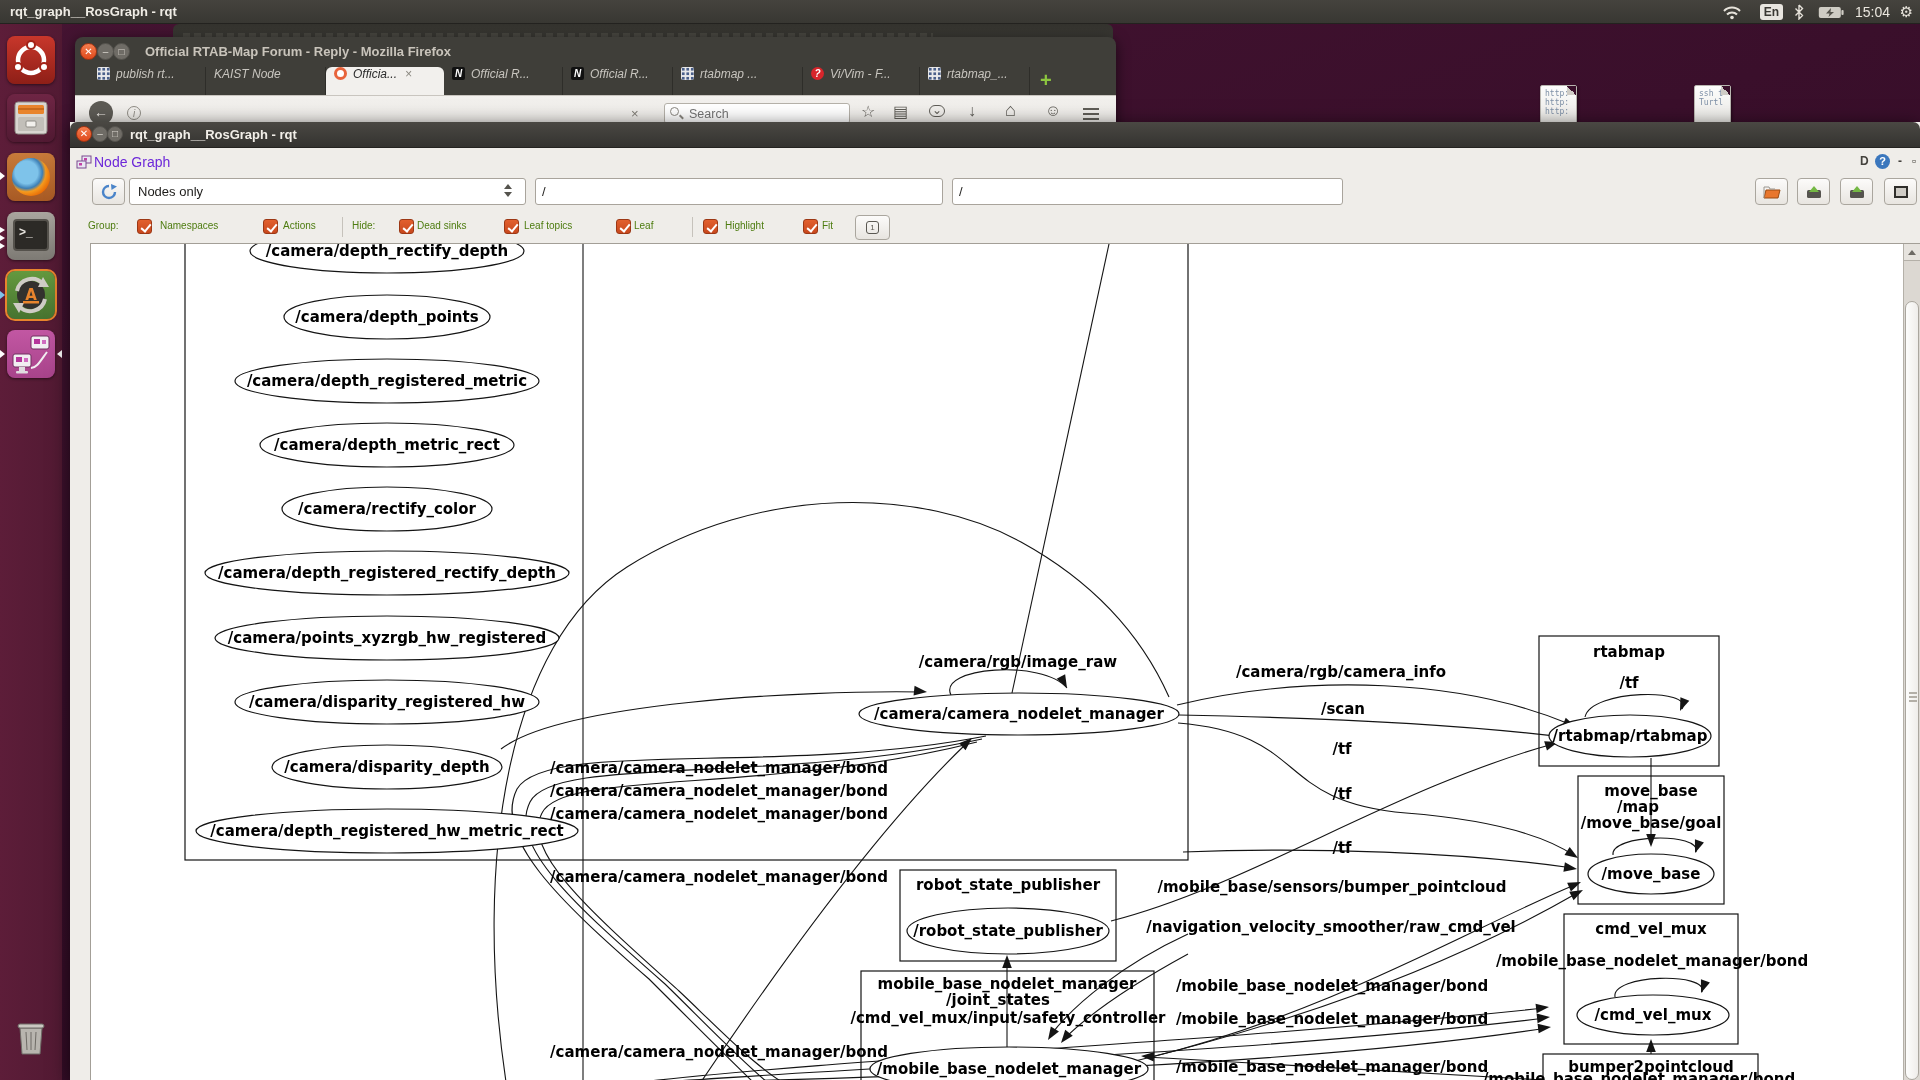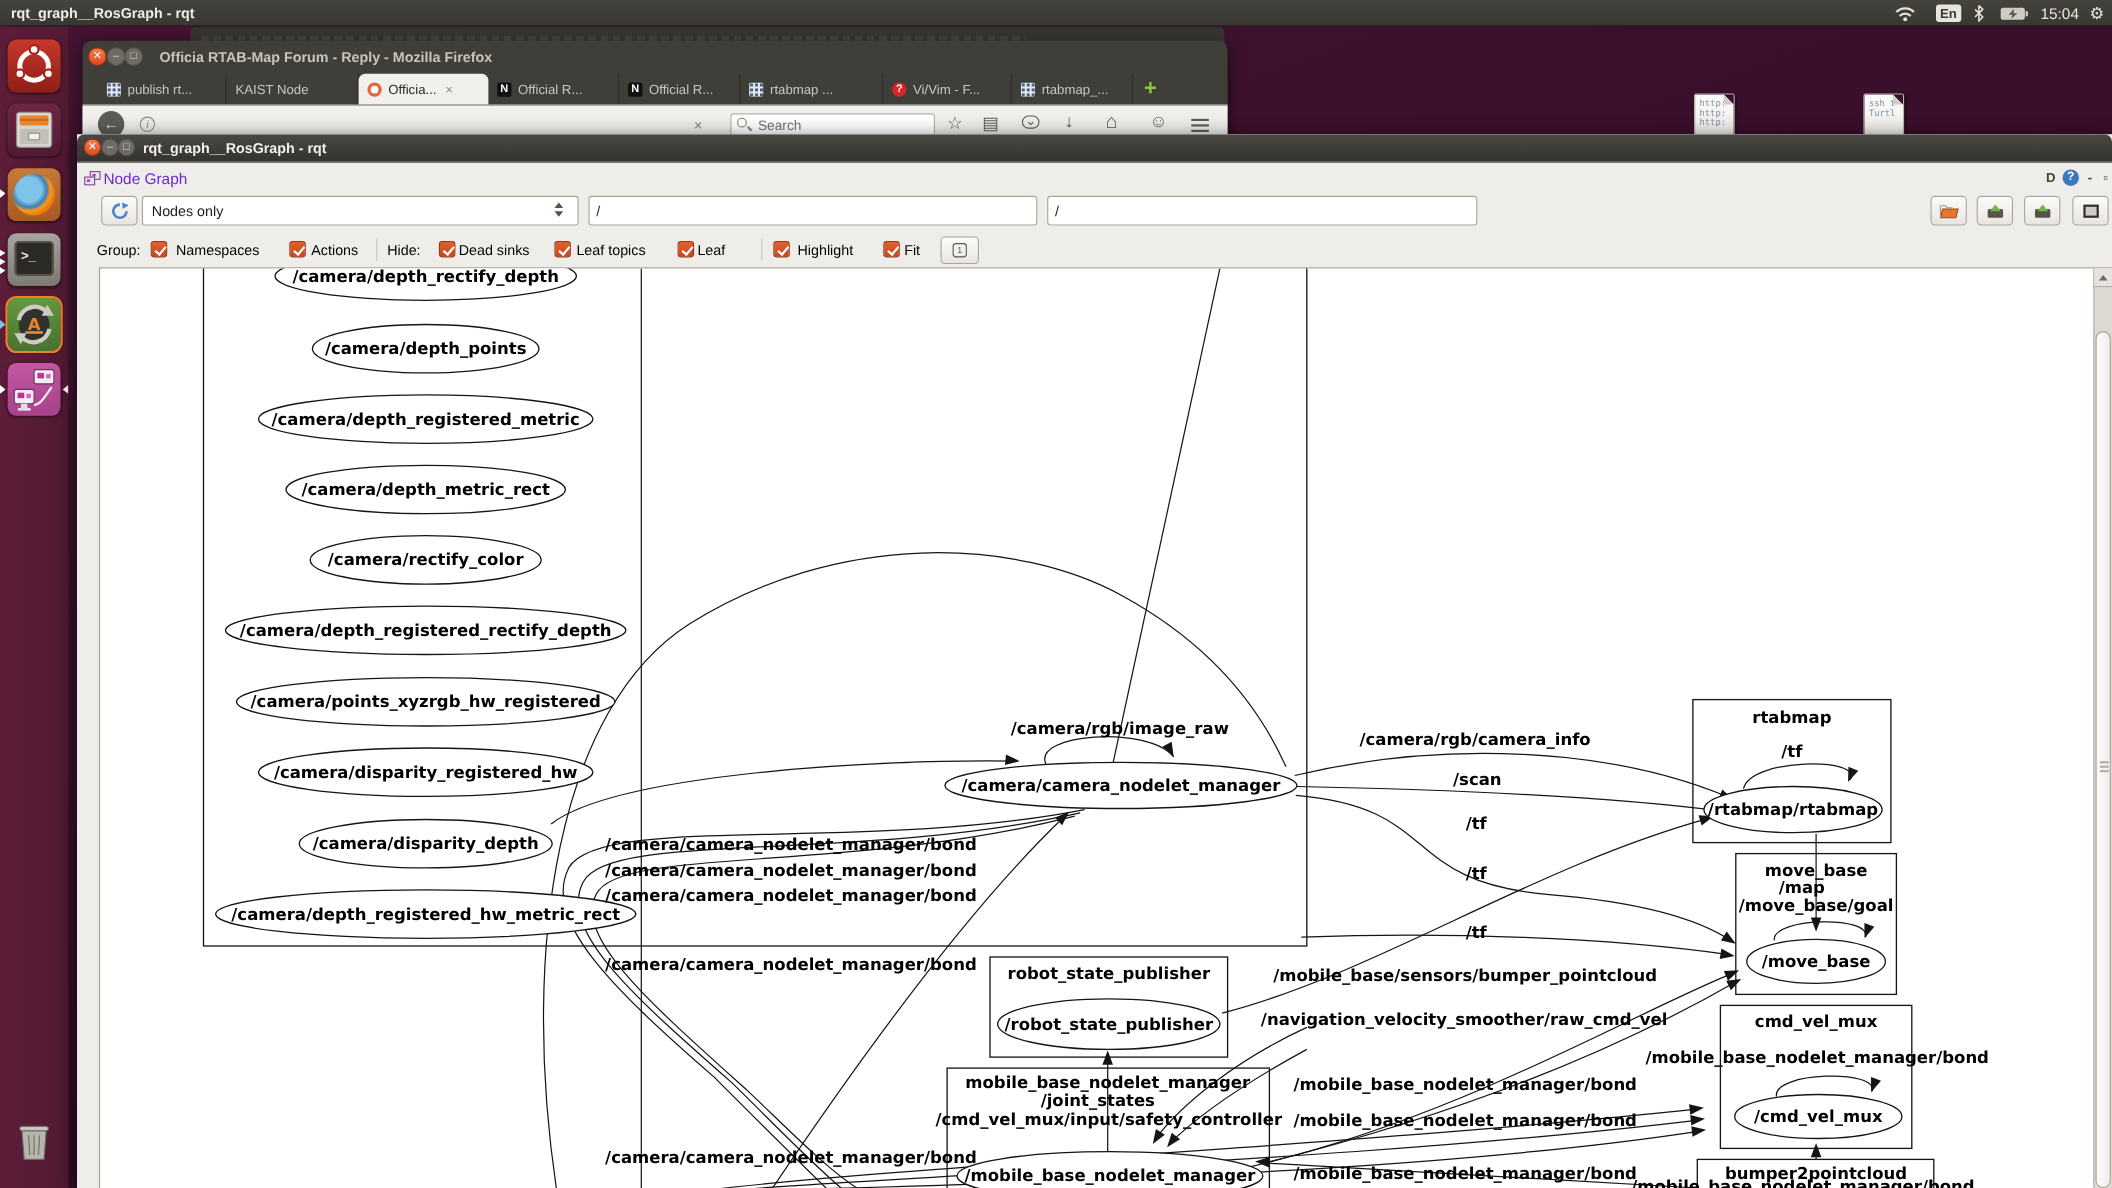--- a/index.html
+++ b/index.html
@@ -27,21 +27,21 @@
   .ind-left { position:absolute; left:0; width:0; height:0; border-top:4px solid transparent; border-bottom:4px solid transparent; border-left:5px solid #fff; }
   .ind-right { position:absolute; right:0; width:0; height:0; border-top:4px solid transparent; border-bottom:4px solid transparent; border-right:5px solid #fff; }
 
   
   #firefox { position:absolute; left:75px; top:37px; width:1041px; height:100px; border-radius:8px 8px 0 0; background:#3f3e39; box-shadow:0 3px 14px rgba(0,0,0,.6); z-index:45; }
   #ff-titlebar { position:absolute; left:0; top:0; right:0; height:30px; }
   .winbtn { position:absolute; top:6px; width:17px; height:17px; border-radius:50%; background:radial-gradient(circle at 35% 30%,#8b8playerf 0%,#6f6c66 60%); background:#6f6c66; border:1px solid #55534e; color:#d9d5cd; font-size:10px; line-height:15px; text-align:center; }
   .winbtn.close { background:linear-gradient(#f57e4f,#df4a1c); border-color:#a33312; color:#fff; }
   #ff-title { position:absolute; left:70px; top:7px; color:#c9c4bb; font-size:13px; font-weight:bold; }
   #ff-tabs { position:absolute; left:0; top:30px; right:0; height:28px; display:flex; padding-left:14px; }
-  .tab { position:relative; height:28px; display:flex; align-items:center; gap:6px; padding:0 8px; color:#c8c5bf; font-size:12px; border-right:1px solid #2e2d29; }
+  .tab { position:relative; height:28px; display:flex; gap:6px; padding:0 8px; color:#c8c5bf; font-size:12px; border-right:1px solid #2e2d29;font-style:italic; }
   .tab.active { background:#f2f0ed; color:#2a2a2a; border-radius:6px 6px 0 0; border-right:none; }
   .tab .lbl { white-space:nowrap; overflow:hidden; }
   .fav { width:13px; height:13px; flex:0 0 13px; border-radius:2px; }
   .fav-grid { background-image:radial-gradient(#4a5f8a 1.4px,transparent 1.6px); background-size:4.5px 4.5px; background-color:#e9e9ea; }
   .fav-nabble { border-radius:50%; border:3px solid #e8643c; background:#fff; }
   .fav-n { background:#111; color:#fff; font-size:10px; font-weight:bold; text-align:center; line-height:13px; }
   .fav-qmark { border-radius:50%; background:#d7252b; color:#fff; font-size:10px; font-weight:bold; text-align:center; line-height:13px; }
   .tab-close { color:#8a877f; font-size:12px; margin-left:2px; }
   #newtab { color:#8dc63f; font-size:20px; font-weight:bold; line-height:26px; padding:0 10px; }
   #ff-navbar { position:absolute; left:0; top:58px; right:0; height:42px; background:linear-gradient(#f3f1ee,#e9e7e3); border-top:1px solid #c9c5bf; display:flex; align-items:center; }
@@ -68,21 +68,21 @@
   #dock-title { position:absolute; left:24px; top:6px; font-size:14px; color:#6d28d9; }
   .dock-ic { position:absolute; top:6px; font-size:12px; font-weight:bold; color:#44423d; }
   #dock-help { width:15px; height:15px; border-radius:50%; background:#3b77bd; color:#fff; text-align:center; line-height:15px; font-size:11px; font-weight:bold; }
   .toolbtn { position:absolute; top:56px; width:33px; height:27px; background:linear-gradient(#fcfbfa,#e8e5e0); border:1px solid #aaa69e; border-radius:4px; display:flex; align-items:center; justify-content:center; }
   .combo { position:absolute; left:59px; top:56px; width:397px; height:27px; background:#fff; border:1px solid #a9a49c; border-radius:3px; font-size:13px; color:#1d1c1a; padding:5px 8px; }
   .spin { position:absolute; left:432px; top:62px; width:12px; display:flex; flex-direction:column; gap:3px; align-items:center; }
   .spin b { width:0; height:0; border-left:4px solid transparent; border-right:4px solid transparent; }
   .up { border-bottom:5px solid #55534d; }
   .dn { border-top:5px solid #55534d; }
   .tfield { position:absolute; top:56px; height:27px; background:#fff; border:1px solid #a9a49c; border-radius:3px; font-size:13px; color:#1d1c1a; padding:5px 6px; font-family:"Liberation Sans",sans-serif; }
-  #cbrow { position:absolute; left:0; top:91px; right:0; height:28px; font-size:13px; color:#000000; }
+  #cbrow { position:absolute; left:0; top:91px; right:0; height:28px; font-size:10px; color:#4d7c0f; }
   .cbl { position:absolute; top:7px; }
   .cb { position:absolute; top:6px; width:15px; height:15px; border-radius:3px; background:linear-gradient(#e2602e,#c8481d); border:1px solid #9c3714; }
   .cb:after { content:''; position:absolute; left:3px; top:3.5px; width:8px; height:4px; border-left:2px solid #fff; border-bottom:2px solid #fff; transform:rotate(-50deg); }
   .vsep { position:absolute; top:4px; width:1px; height:20px; background:#c6c2bb; }
   #fit-btn { position:absolute; left:785px; top:93px; width:35px; height:25px; background:linear-gradient(#fcfbfa,#e8e5e0); border:1px solid #aaa69e; border-radius:4px; display:flex; align-items:center; justify-content:center; }
   #fit-btn span { display:block; width:13px; height:13px; border:1.6px solid #5a5852; border-radius:3px; font-size:8px; line-height:11px; text-align:center; color:#5a5852; }
 
   #canvas { position:absolute; left:20px; top:121px; width:1830px; height:837px; background:#fff; border-top:1px solid #a39f97; border-left:1px solid #a39f97; }
   #graph-svg { position:absolute; left:0; top:0; }
   #graph-svg text { font-family:"DejaVu Sans",sans-serif; font-size:15px; font-weight:bold; fill:#000; text-anchor:middle; }
@@ -112,21 +112,21 @@
   </div>
 </div>
 
 <div id="term-strip"></div>
 
 <div id="firefox">
   <div id="ff-titlebar">
     <div class="winbtn close" style="left:5px;">✕</div>
     <div class="winbtn" style="left:22px;">–</div>
     <div class="winbtn" style="left:38px;">□</div>
-    <div id="ff-title">Officia RTAB-Map Forum - Reply - Mozilla Firefox</div>
+    <div id="ff-title">Official RTAB-Map Forum - Reply - Mozilla Firefox</div>
   </div>
   <div id="ff-tabs">
       <div class="tab" style="width: 117px;">
         <span class="fav fav-grid"></span>
         <span class="lbl">publish rt...</span>
       </div>
       <div class="tab" style="width: 120px;">
         <span class="lbl">KAIST Node</span>
       </div>
       <div class="tab active" style="width: 118px;">

